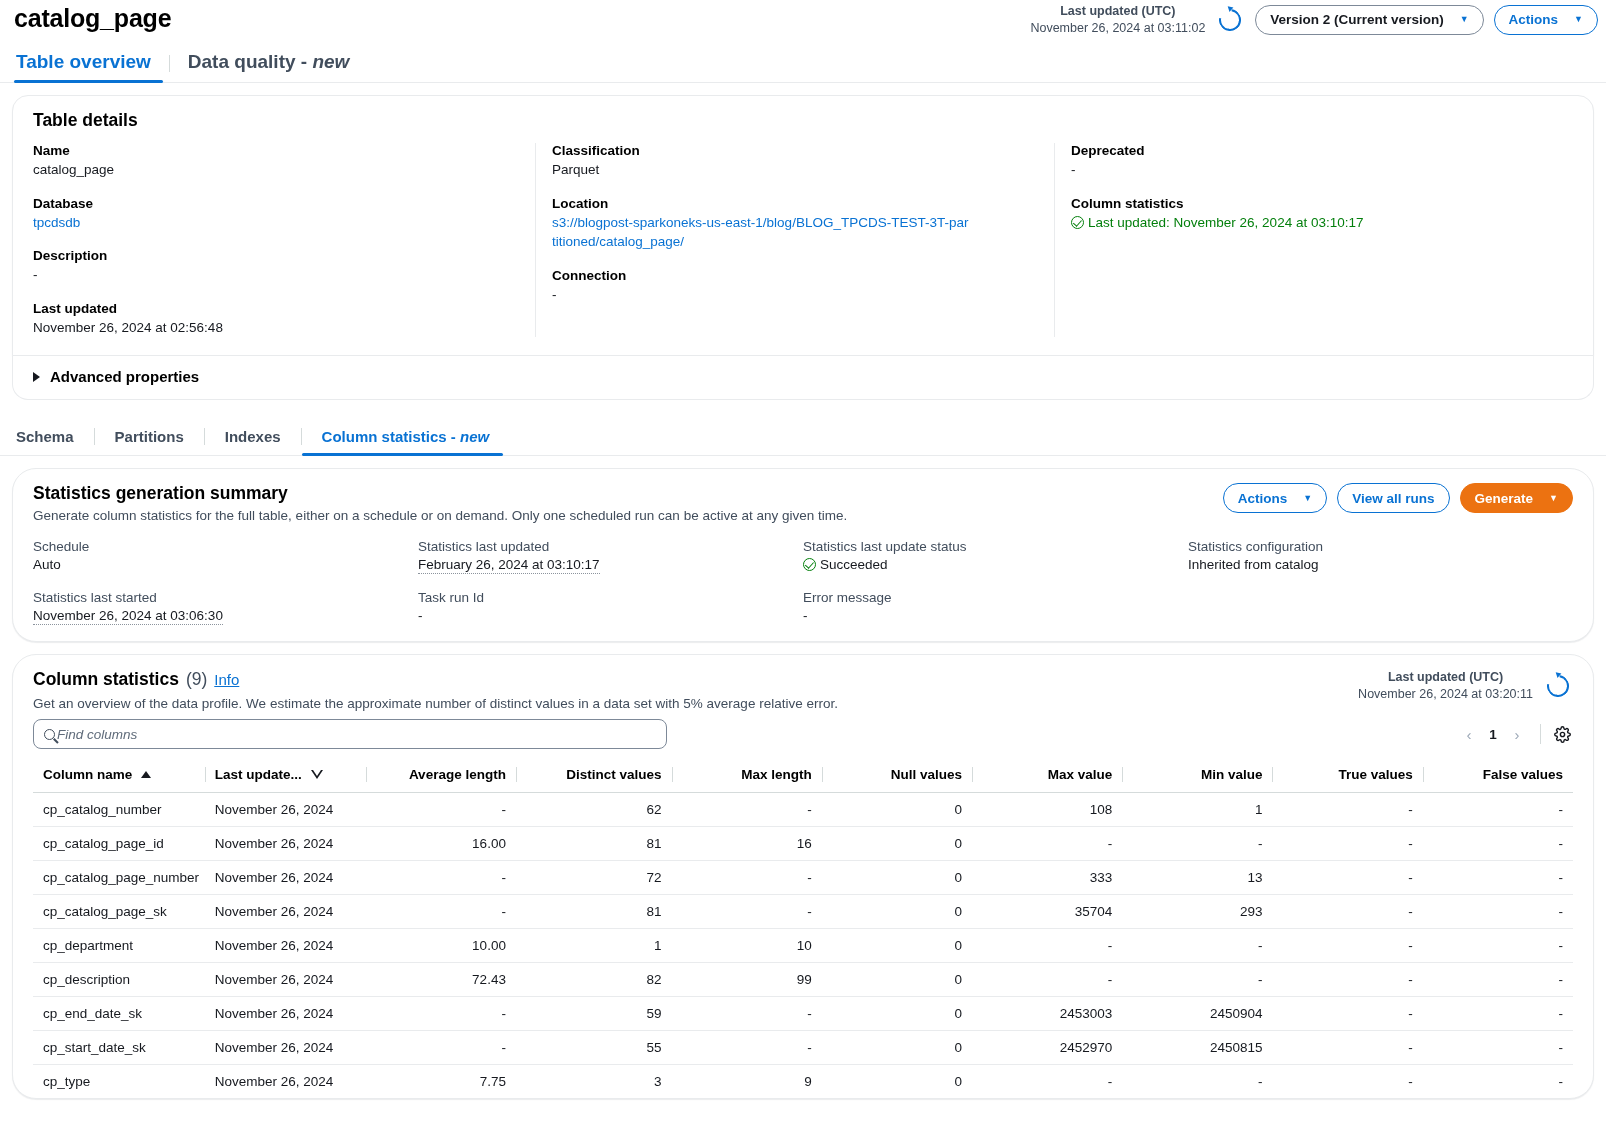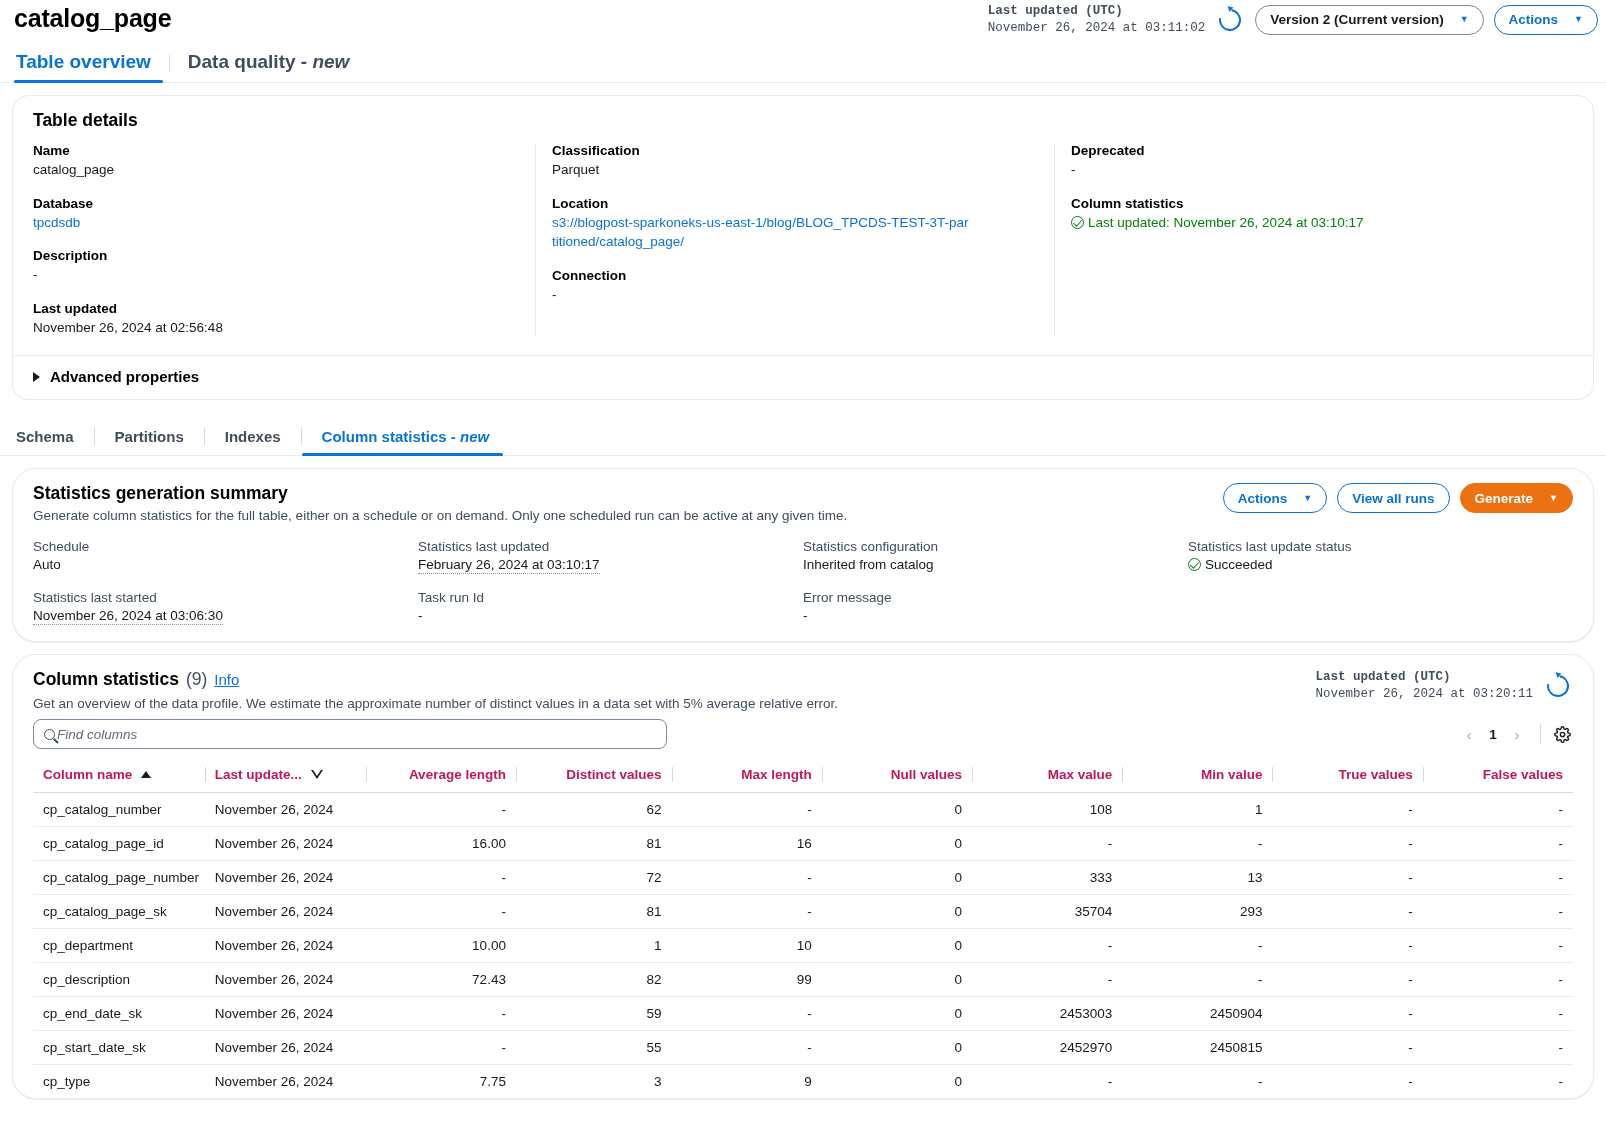--- a/index.html
+++ b/index.html
@@ -16,21 +16,21 @@
   
   .topbar { position: relative; height: 46px; padding: 0 16px; }
   .page-title {
     position: absolute; left: 14px; top: 4px;
     font-size: 25px; font-weight: 700; letter-spacing: -0.2px; color: #000;
   }
   .top-right {
     position: absolute; right: 8px; top: 3px;
     display: flex; align-items: center; gap: 10px;
   }
-  .lastupd-block { text-align: left; line-height: 1.35; font-family: Liberation Mono, monospace; }
+  .lastupd-block { text-align: center; line-height: 1.35; }
   .lastupd-label { font-size: 12.5px; color: #414d5c; font-weight: 700; }
   .lastupd-value { font-size: 12.5px; color: #414d5c; }
   .icon-btn {
     width: 30px; height: 30px; border-radius: 50%;
     display: flex; align-items: center; justify-content: center;
     cursor: pointer; background: transparent; border: none;
   }
   .refresh-ring {
     width: 22px; height: 22px; border: 2px solid #0972d3; border-radius: 50%;
     position: relative; display:block;
@@ -161,21 +161,21 @@
   .search-input::placeholder { color: #5f6b7a; font-style: italic; opacity: 1; }
   .pager { display: flex; align-items: center; gap: 2px; }
   .pg-arrow { width: 26px; height: 26px; display:flex; align-items:center; justify-content:center; cursor: pointer; color: #9ba7b6; font-size: 15px; }
   .pg-num { font-size: 13.5px; font-weight: 700; color: #16191f; min-width: 18px; text-align: center; cursor: pointer; }
   .pg-sep { width: 1px; height: 20px; background: #d5dbdb; margin: 0 8px; }
   .gear { cursor: pointer; width: 22px; height: 22px; display:flex; align-items:center; justify-content:center; }
 
   
   table.stats-table { width: 100%; border-collapse: collapse; margin-top: 12px; table-layout: fixed; }
   table.stats-table th {
-    font-size: 13.5px; font-weight: 700; color: #be185d;
+    font-size: 13.5px; font-weight: 700; color: #000000;
     padding: 6px 10px 10px 10px; text-align: left; white-space: nowrap;
     border-bottom: 1px solid #d5dbdb; position: relative; vertical-align: bottom;
   }
   table.stats-table th.num { text-align: right; }
   table.stats-table th + th::before {
     content: ""; position: absolute; left: 0; top: 6px; bottom: 10px; width: 1px; background: #d5dbdb;
   }
   .th-inner { display: flex; align-items: center; gap: 9px; }
   .th-inner.right { justify-content: flex-end; }
   .sort-asc {
@@ -340,28 +340,28 @@
       <div class="stats-grid">
         <div class="stats-cell">
           <div class="stats-label">Schedule</div>
           <div class="stats-value">Auto</div>
         </div>
         <div class="stats-cell">
           <div class="stats-label">Statistics last updated</div>
           <div class="stats-value"><span class="dotted">February 26, 2024 at 03:10:17</span></div>
         </div>
         <div class="stats-cell">
-          <div class="stats-label">Statistics configuration</div>
-          <div class="stats-value">Inherited from catalog</div>
-        </div>
-        <div class="stats-cell">
           <div class="stats-label">Statistics last update status</div>
           <div class="stats-value green">
             <span class="check"></span><span>Succeeded</span>
           </div>
+        </div>
+        <div class="stats-cell">
+          <div class="stats-label">Statistics configuration</div>
+          <div class="stats-value">Inherited from catalog</div>
         </div>
 
         <div class="stats-cell">
           <div class="stats-label">Statistics last started</div>
           <div class="stats-value"><span class="dotted">November 26, 2024 at 03:06:30</span></div>
         </div>
         <div class="stats-cell">
           <div class="stats-label">Task run Id</div>
           <div class="stats-value">-</div>
         </div>

